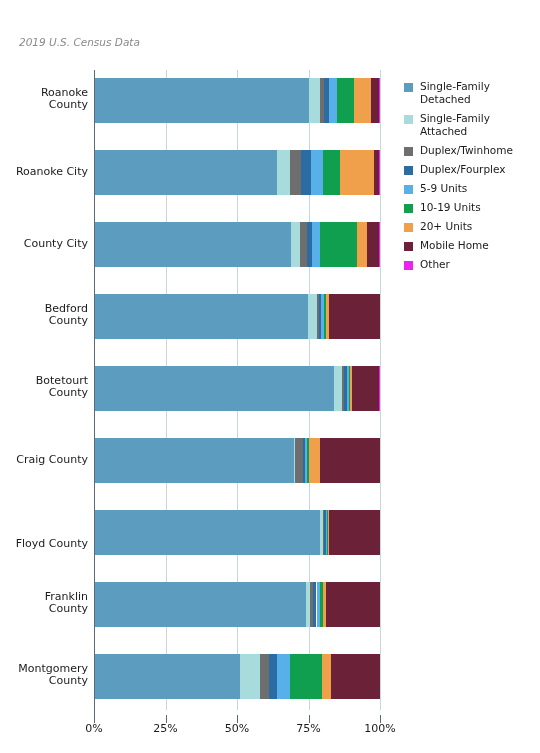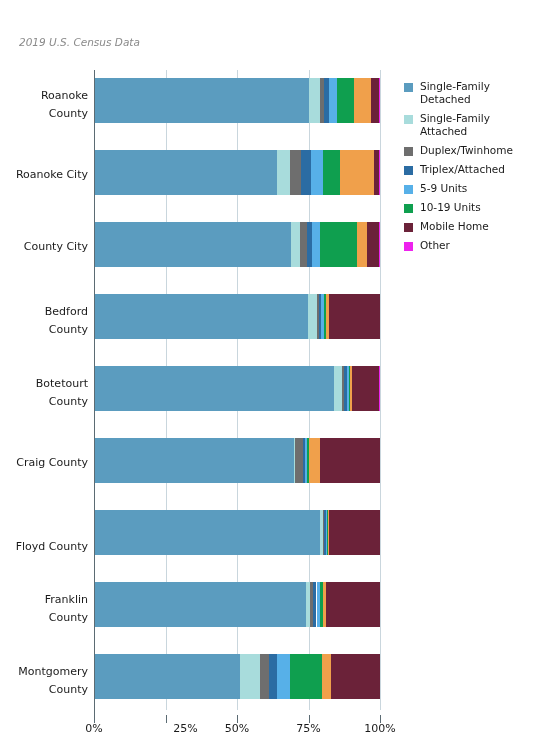--- a/index.html
+++ b/index.html
@@ -46,21 +46,21 @@
   .seg{
     position:absolute;top:0;height:45px;
   }
 
   
   .ylabel{
     position:absolute;
     right:0;width:86px;
     text-align:right;
     font-size:11px;color:#1b1b1b;
-    line-height:18px;
+    line-height:12px;
   }
   #ylabels{position:absolute;left:0;top:70px;width:88px;height:645px;}
 
   
   #xlabels{position:absolute;left:0;top:722px;width:420px;height:22px;}
   .xlabel{
     position:absolute;top:0;
     font-size:11px;color:#1b1b1b;
     transform:translateX(-50%);
     white-space:nowrap;
@@ -202,50 +202,54 @@
         <div class="seg" title="Montgomery County — 5-9 Units: 4.6%" style="left: 183.04px; width: 13.156px; background: rgb(87, 176, 232);"></div>
         <div class="seg" title="Montgomery County — 10-19 Units: 11%" style="left: 196.196px; width: 31.46px; background: rgb(15, 159, 79);"></div>
         <div class="seg" title="Montgomery County — 20+ Units: 3.4%" style="left: 227.656px; width: 9.724px; background: rgb(240, 160, 75);"></div>
         <div class="seg" title="Montgomery County — Mobile Home: 17%" style="left: 237.38px; width: 48.62px; background: rgb(107, 34, 57);"></div>
       </div>
     </div>
   <div id="axis-baseline"></div>
 
   <div id="xlabels">
       <div class="xlabel" style="left: 94px;">0%</div>
-      <div class="xlabel" style="left: 165.5px; margin-left: 20px;">25%</div>
+      <div class="xlabel" style="left: 165.5px;">25%</div>
       <div class="xlabel" style="left: 237px;">50%</div>
       <div class="xlabel" style="left: 308.5px;">75%</div>
       <div class="xlabel" style="left: 380px;">100%</div>
     </div>
 
   <div id="legend">
       <div class="legend-item">
         <span class="legend-swatch" style="background: rgb(91, 156, 191);"></span>
         <span class="legend-label">Single-Family Detached</span>
       </div>
       <div class="legend-item">
         <span class="legend-swatch" style="background: rgb(168, 220, 220);"></span>
         <span class="legend-label">Single-Family Attached</span>
       </div>
       <div class="legend-item">
         <span class="legend-swatch" style="background: rgb(110, 110, 110);"></span>
         <span class="legend-label">Duplex/Twinhome</span>
       </div>
       <div class="legend-item">
         <span class="legend-swatch" style="background: rgb(43, 108, 163);"></span>
-        <span class="legend-label">Triplex/Attached</span>
+        <span class="legend-label">Duplex/Fourplex</span>
       </div>
       <div class="legend-item">
         <span class="legend-swatch" style="background: rgb(87, 176, 232);"></span>
         <span class="legend-label">5-9 Units</span>
       </div>
       <div class="legend-item">
         <span class="legend-swatch" style="background: rgb(15, 159, 79);"></span>
         <span class="legend-label">10-19 Units</span>
+      </div>
+      <div class="legend-item">
+        <span class="legend-swatch" style="background: rgb(240, 160, 75);"></span>
+        <span class="legend-label">20+ Units</span>
       </div>
       <div class="legend-item">
         <span class="legend-swatch" style="background: rgb(107, 34, 57);"></span>
         <span class="legend-label">Mobile Home</span>
       </div>
       <div class="legend-item">
         <span class="legend-swatch" style="background: rgb(238, 34, 238);"></span>
         <span class="legend-label">Other</span>
       </div>
     </div>

